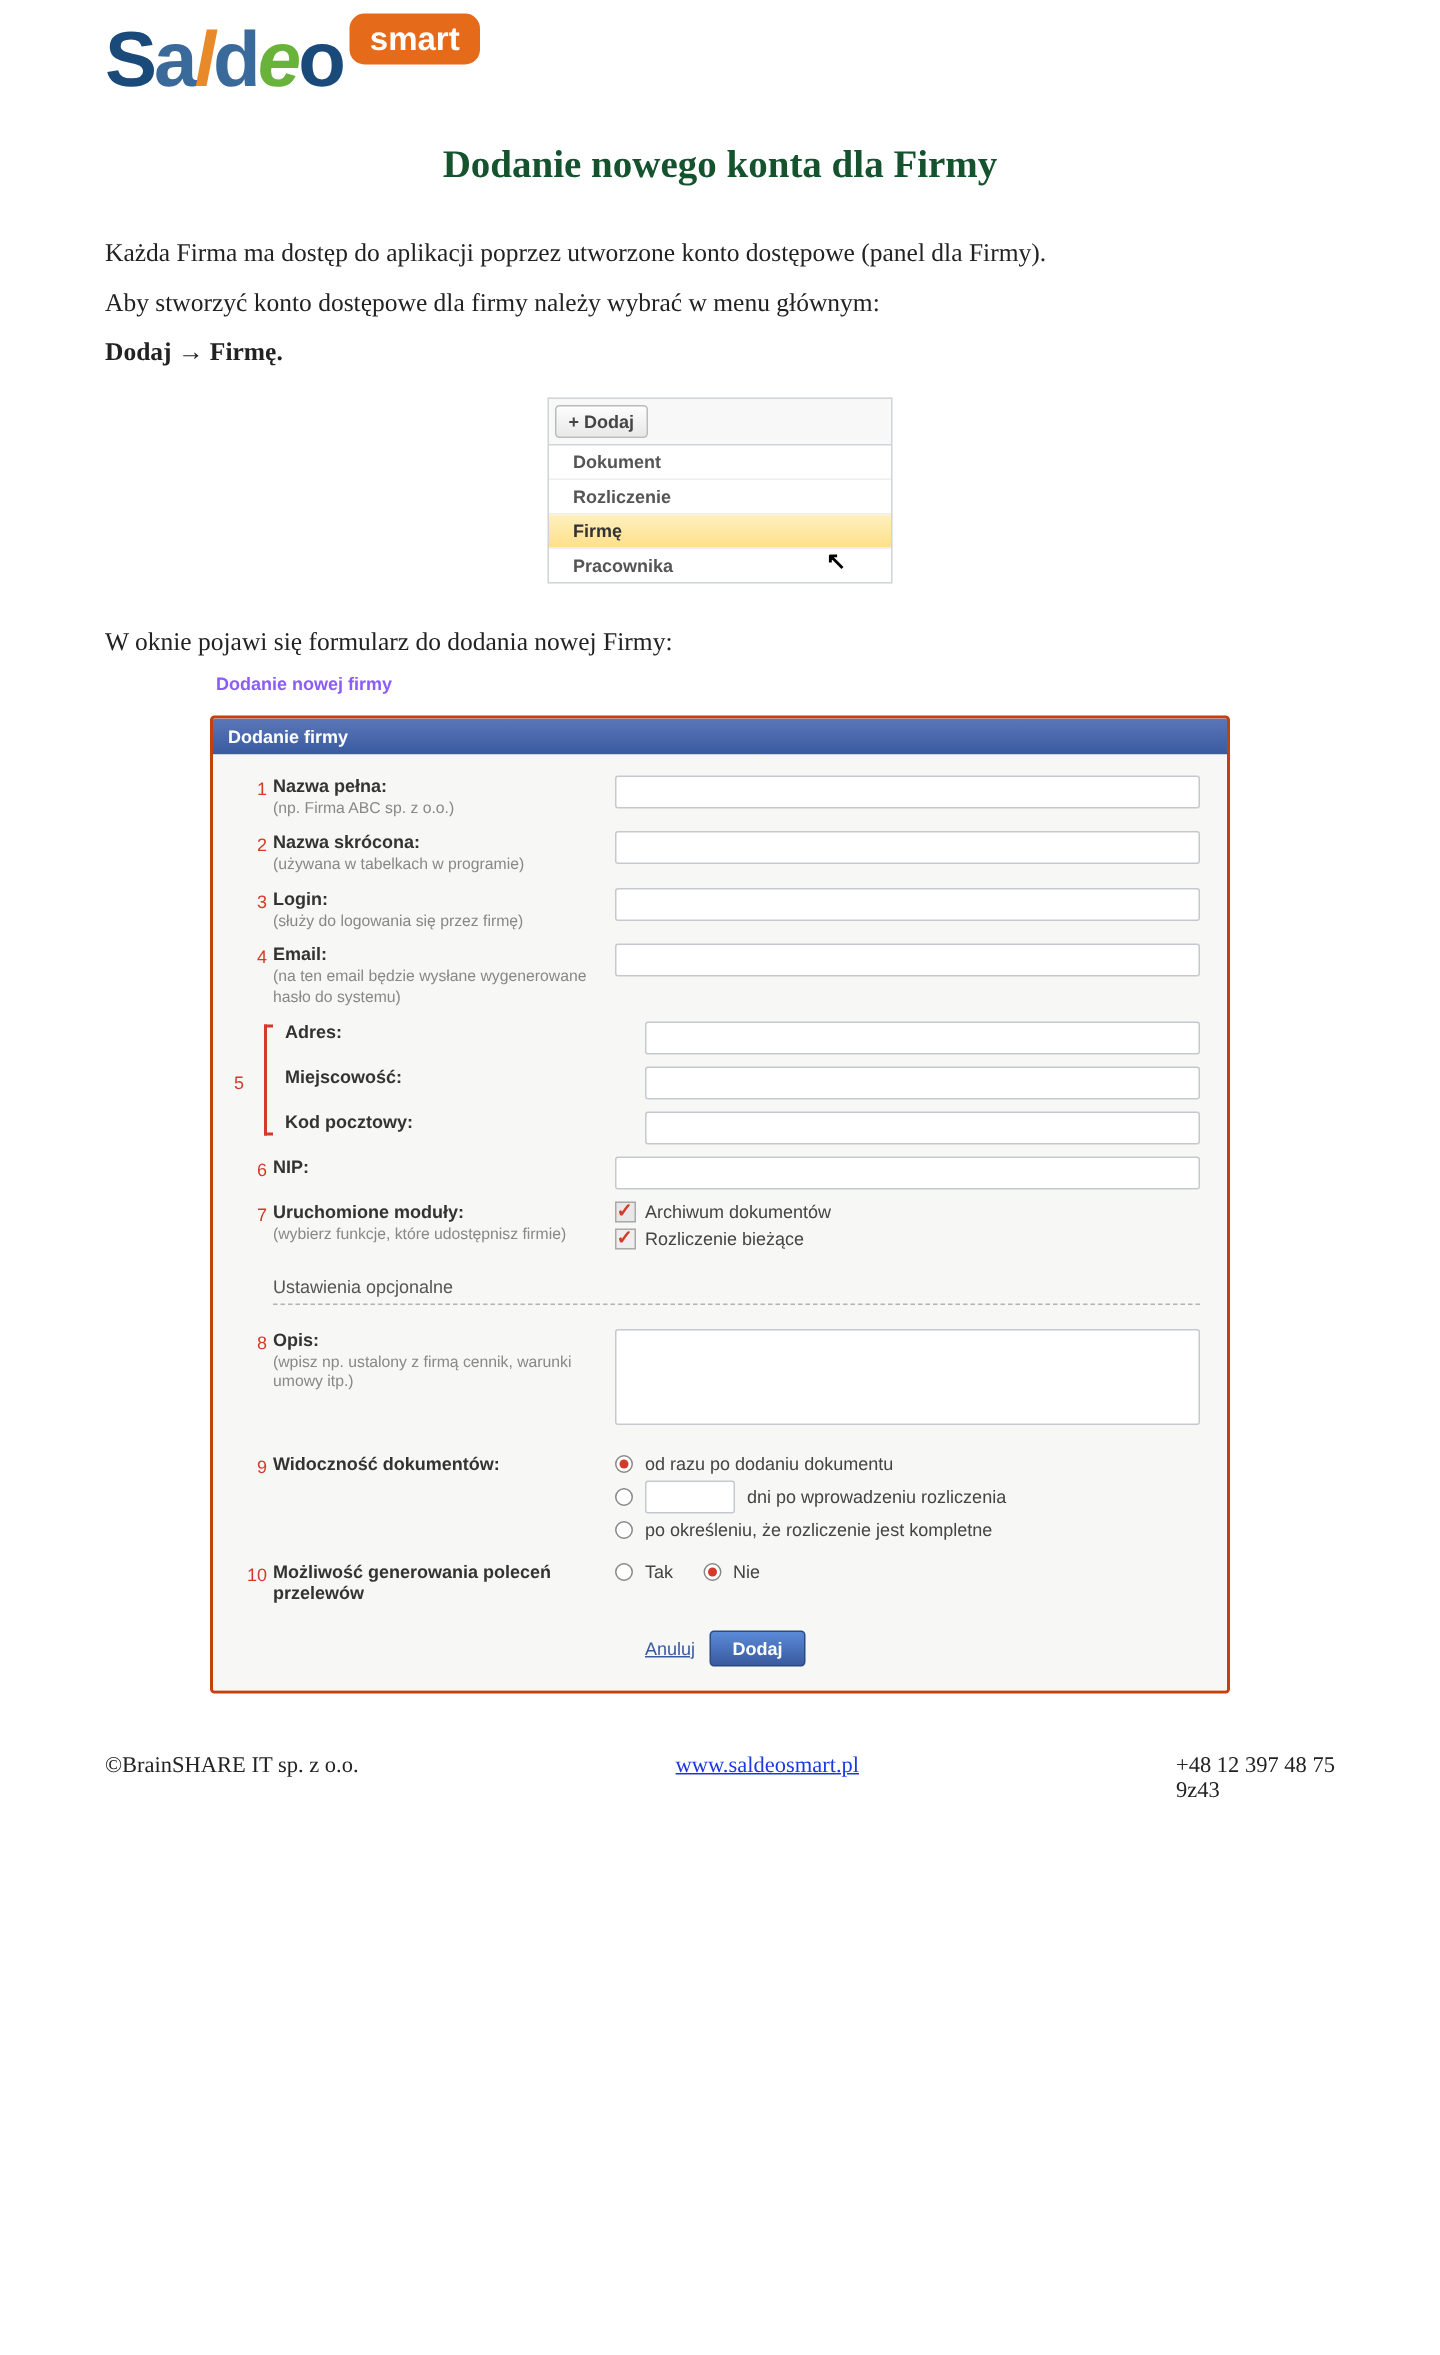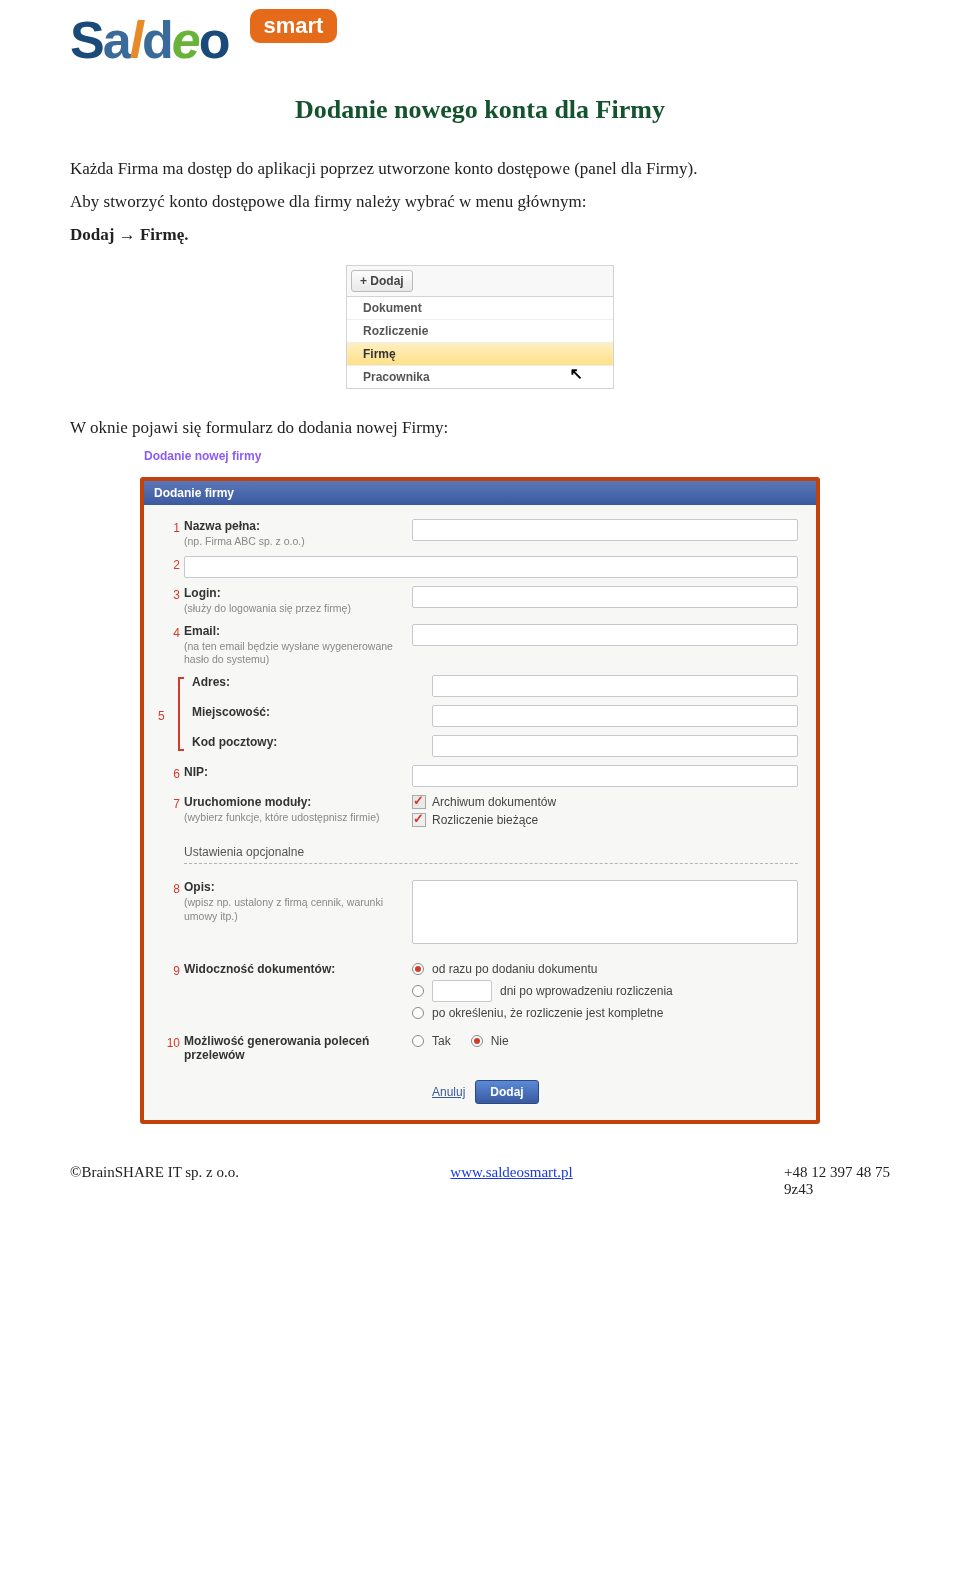--- a/index.html
+++ b/index.html
@@ -9,21 +9,21 @@
     font-family: Georgia, 'Times New Roman', serif;
     color: #222;
     background: #fff;
     padding: 10px 70px 30px 70px;
     position: relative;
   }
   
   .logo {
     display: flex;
     align-items: center;
-    gap: 17px;
+    gap: 0;
     margin-bottom: 25px;
   }
   .logo-text {
     font-family: Arial, sans-serif;
     font-size: 52px;
     font-weight: bold;
     letter-spacing: -2px;
   }
   .logo-s1 { color: #1a4a7a; }
   .logo-a1 { color: #3a6a9a; }
@@ -55,21 +55,21 @@
   }
   .body-text {
     font-family: Georgia, serif;
     font-size: 17px;
     line-height: 1.7;
     margin-bottom: 4px;
   }
   .bold { font-weight: bold; }
   
   .dropdown-mock {
-    width: 268px;
+    width: 230px;
     margin: 15px auto 25px auto;
     font-family: Tahoma, Verdana, sans-serif;
     font-size: 12px;
     border: 1px solid #d0d4d8;
     background: #f8f8f8;
   }
   .dd-header {
     background: linear-gradient(#fdfdfd, #e8e8e8);
     border: 1px solid #bbb;
     border-radius: 3px;
@@ -107,21 +107,21 @@
     width: 680px;
     font-family: Tahoma, Verdana, Arial, sans-serif;
   }
   .form-heading {
     font-size: 12px;
     font-weight: bold;
     color: #8b5cf6;
     margin: 6px 0 14px 4px;
   }
   .panel {
-    border: 4px solid #c2410c;
+    border: 2px solid #c2410c;
     background: #fff;
     border-radius: 3px;
     overflow: hidden;
   }
   .panel-header {
     background: linear-gradient(#5a77b8, #3a5aa0);
     color: #fff;
     font-size: 12px;
     font-weight: bold;
     padding: 5px 10px;
@@ -350,20 +350,24 @@
         <div class="num">1</div>
         <div class="label-col">
           <div class="lbl">Nazwa pełna:</div>
           <div class="hint">(np. Firma ABC sp. z o.o.)</div>
         </div>
         <div class="field-col"><input class="txt" style=""></div>
       </div>
 
       <div class="row">
         <div class="num">2</div>
+        <div class="label-col">
+          <div class="lbl">Nazwa skrócona:</div>
+          <div class="hint">(używana w tabelkach w programie)</div>
+        </div>
         <div class="field-col"><input class="txt" style=""></div>
       </div>
 
       <div class="row">
         <div class="num">3</div>
         <div class="label-col">
           <div class="lbl">Login:</div>
           <div class="hint">(służy do logowania się przez firmę)</div>
         </div>
         <div class="field-col"><input class="txt" style=""></div>

